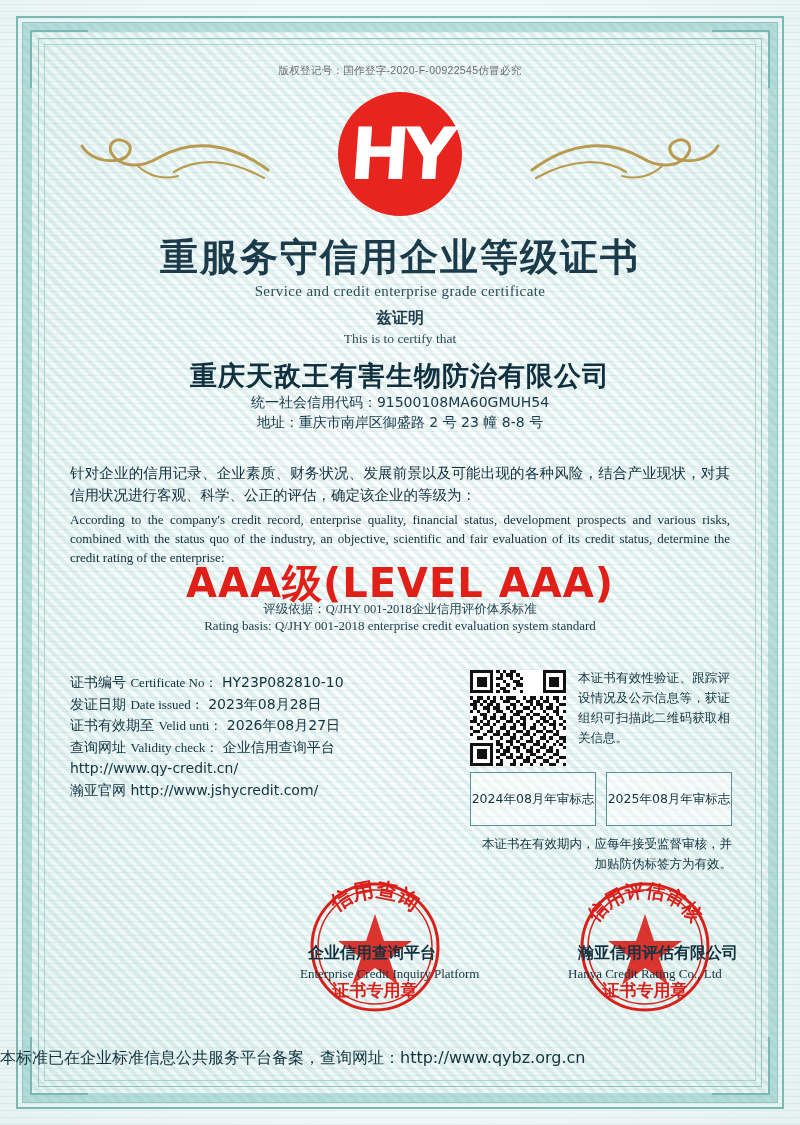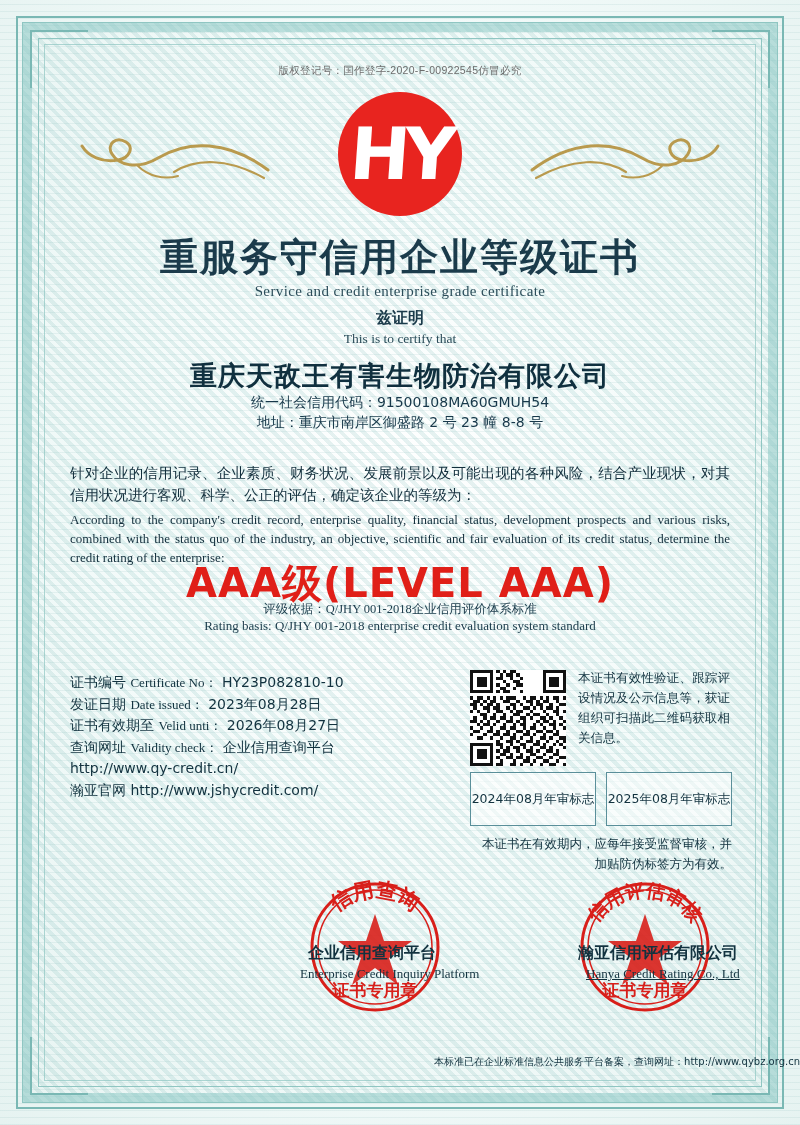--- a/index.html
+++ b/index.html
@@ -195,25 +195,25 @@
     position:absolute;font-size:16px;color:#12323f;font-weight:bold;
     font-family:"DejaVu Sans",sans-serif;white-space:nowrap;
   }
   .org-en{
     position:absolute;font-size:13px;color:#12323f;
     font-family:"Liberation Serif",serif;white-space:nowrap;
   }
   .org.l{left:308px;top:943px;}
   .org-en.l{left:300px;top:966px;}
   .org.r{left:578px;top:943px;}
-  .org-en.r{left:586px;top:966px;text-decoration:underline;}
+  .org-en.r{left:568px;top:966px;}
 
   .footer{
     position:absolute;left:0;bottom:56px;width:100%;
-    text-align:right;font-size:10px;color:#12323f;
+    text-align:left;font-size:16px;color:#12323f;
     font-family:"DejaVu Sans",sans-serif;
   }
 </style>
 </head>
 <body>
 
 <div class="cert">
 
   <div class="frame-outer"></div>
   <div class="frame-band"></div>

